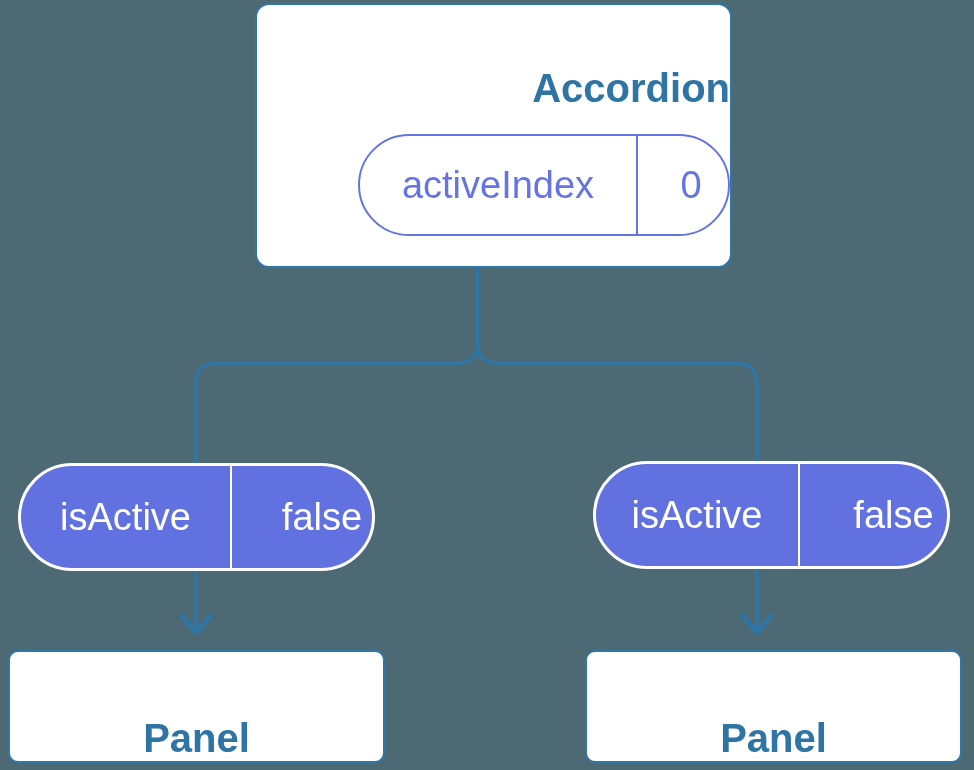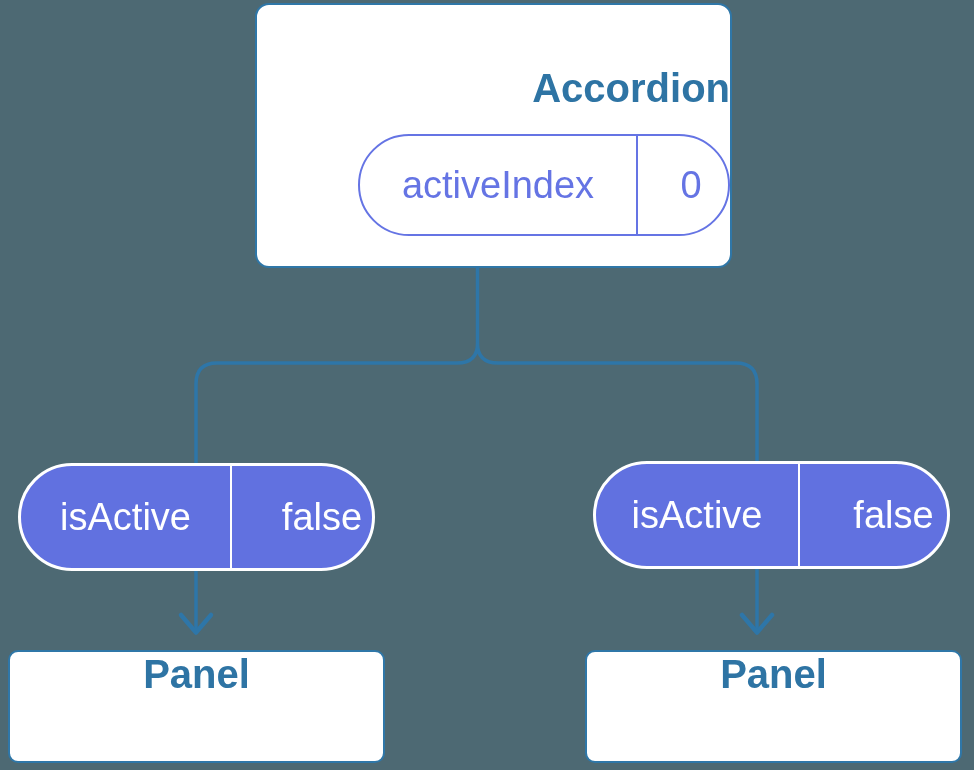--- a/index.html
+++ b/index.html
@@ -88,21 +88,21 @@
   .prop-pill.left{left:18px;top:463px;}
   .prop-pill.left .pill-name{width:211px;}
   .prop-pill.right{left:593px;top:461px;}
   .prop-pill.right .pill-name{width:204px;}
   
   .panel-box{
     position:absolute;top:650px;width:377px;height:113px;
     background:var(--node-fill-white,#fff);
     border:2.5px solid var(--node-border-blue,#2f77a8);
     border-radius:10px;
-    display:flex;align-items:flex-start;justify-content:center;
+    display:flex;align-items:flex-end;justify-content:center;
     z-index:2;
   }
   .panel-box.left{left:8px;}
   .panel-box.right{left:585px;}
   .panel-title{
     font-size:40px;font-weight:600;
     color:var(--node-text-blue,#2e74a4);
   }
 </style>
 </head>

